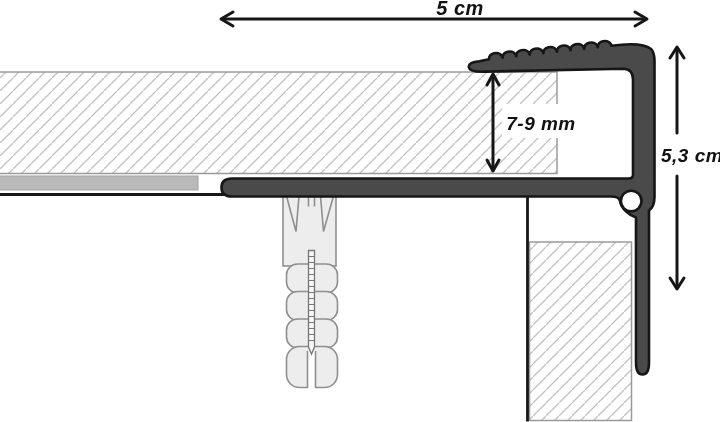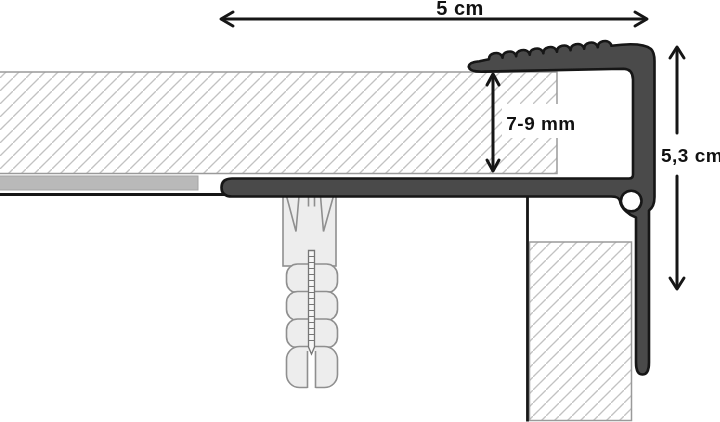--- a/index.html
+++ b/index.html
@@ -7,20 +7,21 @@
     padding: 0;
     background: #ffffff;
   }
   .canvas {
     position: relative;
     width: 720px;
     height: 422px;
     background: #ffffff;
     overflow: hidden;
     font-family: "Liberation Sans", sans-serif;
+    font-style: italic;
   }
   svg { display: block; }
   .dim-text {
     font-family: "Liberation Sans", sans-serif;
     font-weight: bold;
     fill: #111111;
     letter-spacing: 0.5px;
   }
   .dim-text.large { font-size: 20px; }
   .dim-text.mid   { font-size: 19px; }

